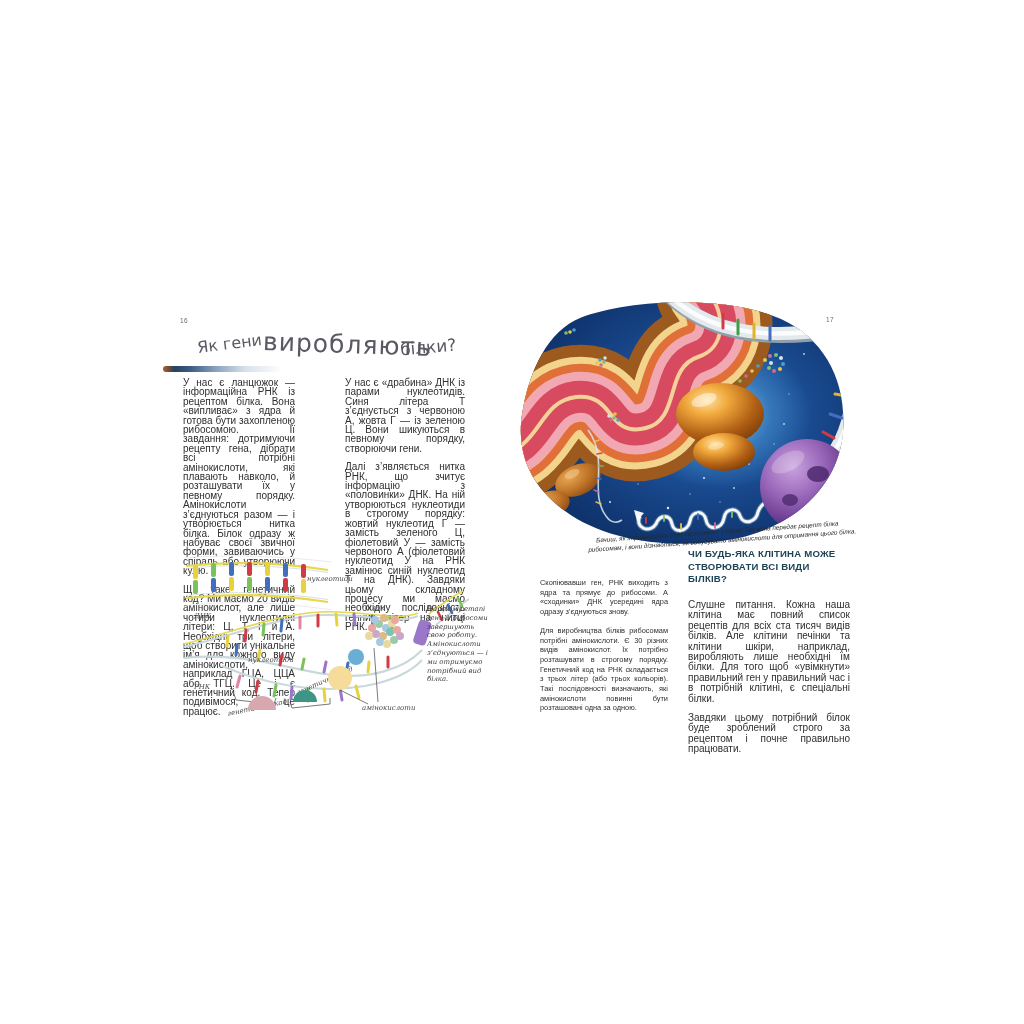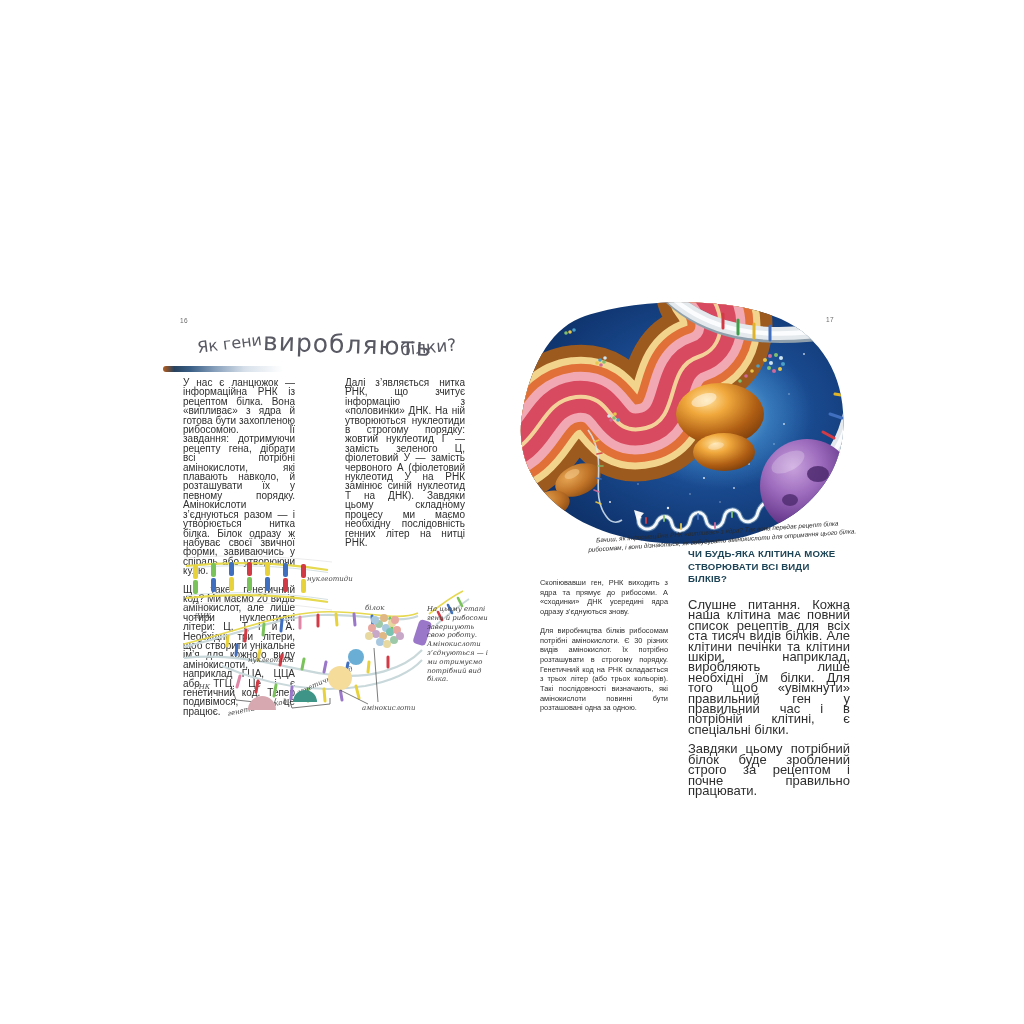--- a/index.html
+++ b/index.html
@@ -4,21 +4,21 @@
 <style>
   html,body{margin:0;padding:0;background:#ffffff;}
   #canvas{position:relative;width:1024px;height:1024px;background:#ffffff;overflow:hidden;
           font-family:"Liberation Sans",sans-serif;}
   .abs{position:absolute;}
   .pagenum{font:6.5px "Liberation Sans",sans-serif;color:#6b6b6b;letter-spacing:.5px;}
   .body-text{color:#2e2e2e;text-align:justify;}
   .body-text p{margin:0 0 9px 0;}
   .lp-col{font-size:10px;line-height:9.4px;}
   .rp-col1{font-size:7.4px;line-height:9.7px;}
-  .rp-col2{font-size:13px;line-height:10.4px;}
+  .rp-col2{font-size:10px;line-height:10.4px;}
   .title-word{position:absolute;color:#585963;font-family:"DejaVu Sans",sans-serif;white-space:nowrap;}
   .tw1{left:197px;top:334px;font-size:16px;transform:rotate(-7deg);}
   .tw2{left:263px;top:330px;font-size:25px;letter-spacing:1px;transform:rotate(2deg);}
   .tw3{left:400px;top:337px;font-size:17px;transform:rotate(-5deg);}
   .title-stripe{left:163px;top:366px;width:126px;height:6px;border-radius:3px;
     background:linear-gradient(90deg,#b85c1a 0%,#27425e 9%,#3a5f86 22%,#8aa2bd 42%,#d7e0ea 65%,#ffffff 95%);}
   .heading{color:#1d4456;font-weight:bold;font-size:9.6px;line-height:12.6px;letter-spacing:.2px;}
   .caption{color:#2a2a2a;font-style:italic;font-size:6.4px;line-height:8.6px;text-align:center;
            transform:rotate(-4deg);transform-origin:left center;white-space:nowrap;}
   .side-note{color:#3c3c3c;font-style:italic;font-family:"DejaVu Serif",serif;
@@ -40,20 +40,21 @@
     <span class="title-word tw3" style="left:235px;top:32px;">білки?</span>
 
     <div class="abs title-stripe" style="left:-2px;top:61px;"></div>
 
     <div class="abs body-text lp-col" style="left:18px;top:73px;width:112px;">
       <p>У нас є ланцюжок — інформаційна РНК із рецептом білка. Вона «випливає» з ядра й готова бути захопленою рибосомою. Її завдання: дотримуючи рецепту гена, дібрати всі потрібні амінокислоти, які плавають навколо, й розташувати їх у певному порядку. Амінокислоти з’єднуються разом — і утворюється нитка білка. Білок одразу ж набуває своєї звичної форми, завиваючись у спіраль або утворюючи кулю.</p>
       <p>Що таке генетичний код? Ми маємо 20 видів амінокислот, але лише чотири нуклеотидні літери: Ц, Т, Г й А. Необхідні три літери, щоб створити унікальне ім’я для кожного виду амінокислоти, наприклад ГЦА, ЦЦА або ТГЦ. Це і є генетичний код. Тепер подивімося, як це працює.</p>
     </div>
 
     <div class="abs body-text lp-col" style="left:180px;top:73px;width:120px;">
+      <p>У нас є «драбина» ДНК із парами нуклеотидів. Синя літера Т з’єднується з червоною А, жовта Г — із зеленою Ц. Вони шикуються в певному порядку, створюючи гени.</p>
       <p>Далі з’являється нитка РНК, що зчитує інформацію з «половинки» ДНК. На ній утворюються нуклеотиди в строгому порядку: жовтий нуклеотид Г — замість зеленого Ц, фіолетовий У — замість червоного А (фіолетовий нуклеотид У на РНК замінює синій нуклеотид Т на ДНК). Завдяки цьому складному процесу ми маємо необхідну послідовність генних літер на нитці РНК.</p>
     </div>
 
     <svg class="abs" style="left:5px;top:247px;" width="330" height="185" viewBox="0 0 330 185">
 
       <path d="M14 6 C60 2 110 4 162 10" stroke="#dddddd" stroke-width="0.6" fill="none"></path>
       <path d="M14 54 C60 48 110 50 162 58" stroke="#dddddd" stroke-width="0.6" fill="none"></path>
 
       <path d="M16 14 C60 9 112 11 158 18" stroke="#e6d84f" stroke-width="2.2" fill="none"></path>
       <path d="M16 46 C60 41 112 43 158 50" stroke="#e6d84f" stroke-width="2.2" fill="none"></path>

